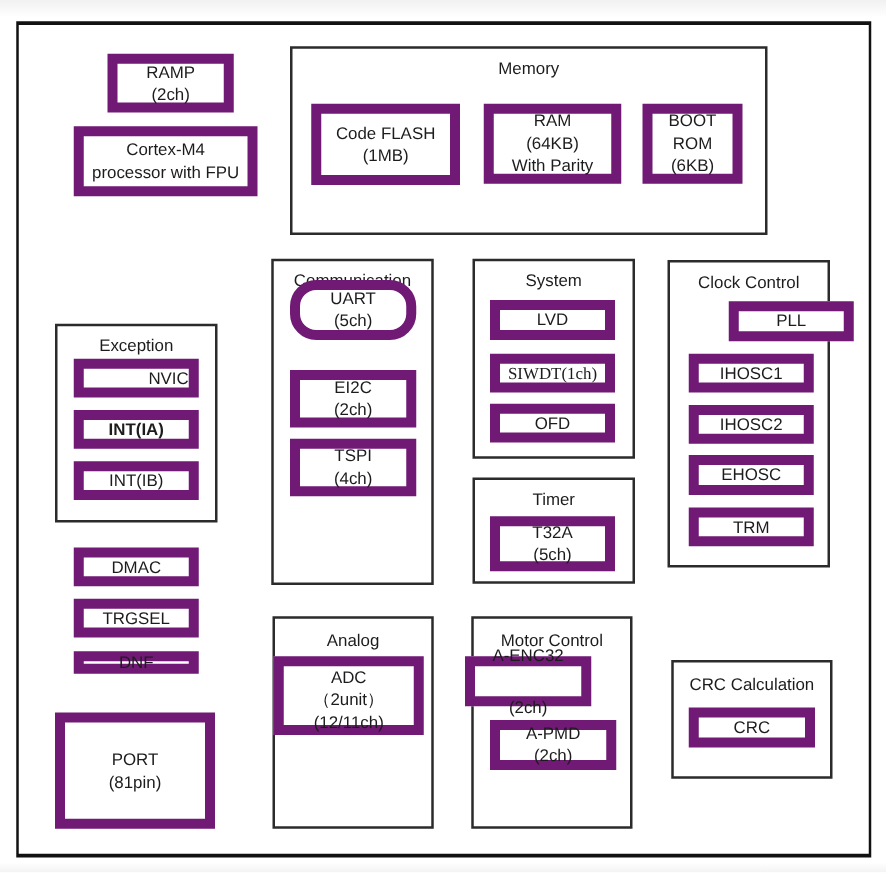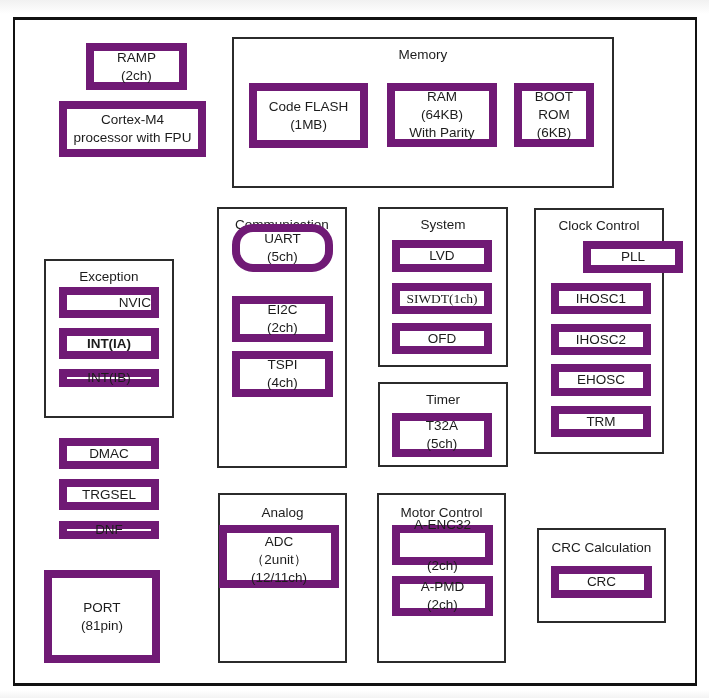--- a/index.html
+++ b/index.html
@@ -30,25 +30,25 @@
   .group-title { padding-top:7px; }
   .pt9 .group-title { padding-top:9px; }
 
   
   #b-ramp     { left:86px;  top:43px;  width:101px; height:47px; }
   #b-cortex   { left:59px;  top:101px; width:147px; height:56px; }
   #b-debug    { left:58px;  top:167px; width:101px; height:31px; }
   #g-exception{ left:44px;  top:259px; width:130px; height:159px; }
   #b-nvic     { left:59px;  top:287px; width:100px; height:31px;align-items:flex-end; }
   #b-intia    { left:59px;  top:328px; width:100px; height:31px;font-weight:bold; }
-  #b-intib    { left:59px;  top:369px; width:100px; height:18px; }
+  #b-intib    { left:59px;  top:369px; width:100px; height:31px; }
   #b-dmac     { left:59px;  top:438px; width:100px; height:31px; }
   #b-trgsel   { left:59px;  top:479px; width:100px; height:31px; }
   #b-dnf      { left:59px;  top:521px; width:100px; height:18px; }
-  #b-port     { left:44px;  top:570px; width:116px; height:93px; }
+  #b-port     { left:44px;  top:570px; width:128px; height:93px; }
 
   
   #g-memory   { left:232px; top:37px;  width:382px; height:151px; }
   #b-codeflash{ left:249px; top:83px;  width:119px; height:65px; }
   #b-ram      { left:387px; top:83px;  width:110px; height:64px; }
   #b-bootrom  { left:514px; top:83px;  width:80px;  height:64px; }
 
   
   #g-comm     { left:217px; top:207px; width:130px; height:261px; }
   #b-uart     { left:232px; top:224px; width:101px; height:48px;border-radius:21px; }
@@ -72,21 +72,21 @@
   #b-ihosc2   { left:551px; top:324px; width:100px; height:31px; }
   #b-ehosc    { left:551px; top:364px; width:100px; height:32px; }
   #b-trm      { left:551px; top:406px; width:100px; height:31px; }
 
   
   #g-analog   { left:218px; top:493px; width:129px; height:170px; }
   #b-adc      { left:219px; top:525px; width:120px; height:63px;justify-content:space-between; }
 
   
   #g-motor    { left:377px; top:493px; width:129px; height:170px; }
-  #b-aenc32   { left:392px; top:525px; width:101px; height:40px;gap:23px; }
+  #b-aenc32   { left:372px; top:525px; width:101px; height:40px;gap:23px; }
   #b-apmd     { left:392px; top:576px; width:101px; height:40px; }
 
   
   #g-crc      { left:537px; top:528px; width:129px; height:95px; }
   #b-crc      { left:551px; top:566px; width:101px; height:32px; }
 </style>
 </head>
 <body>
 
 <div class="stage">

